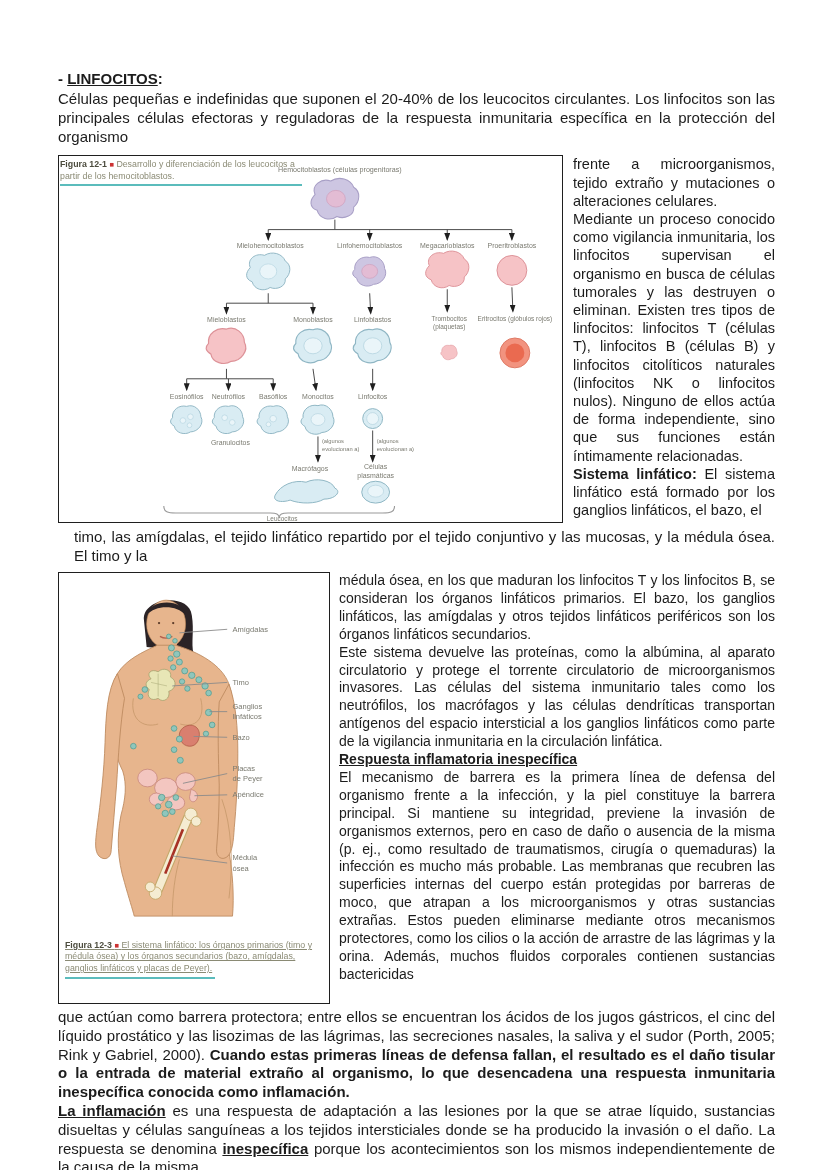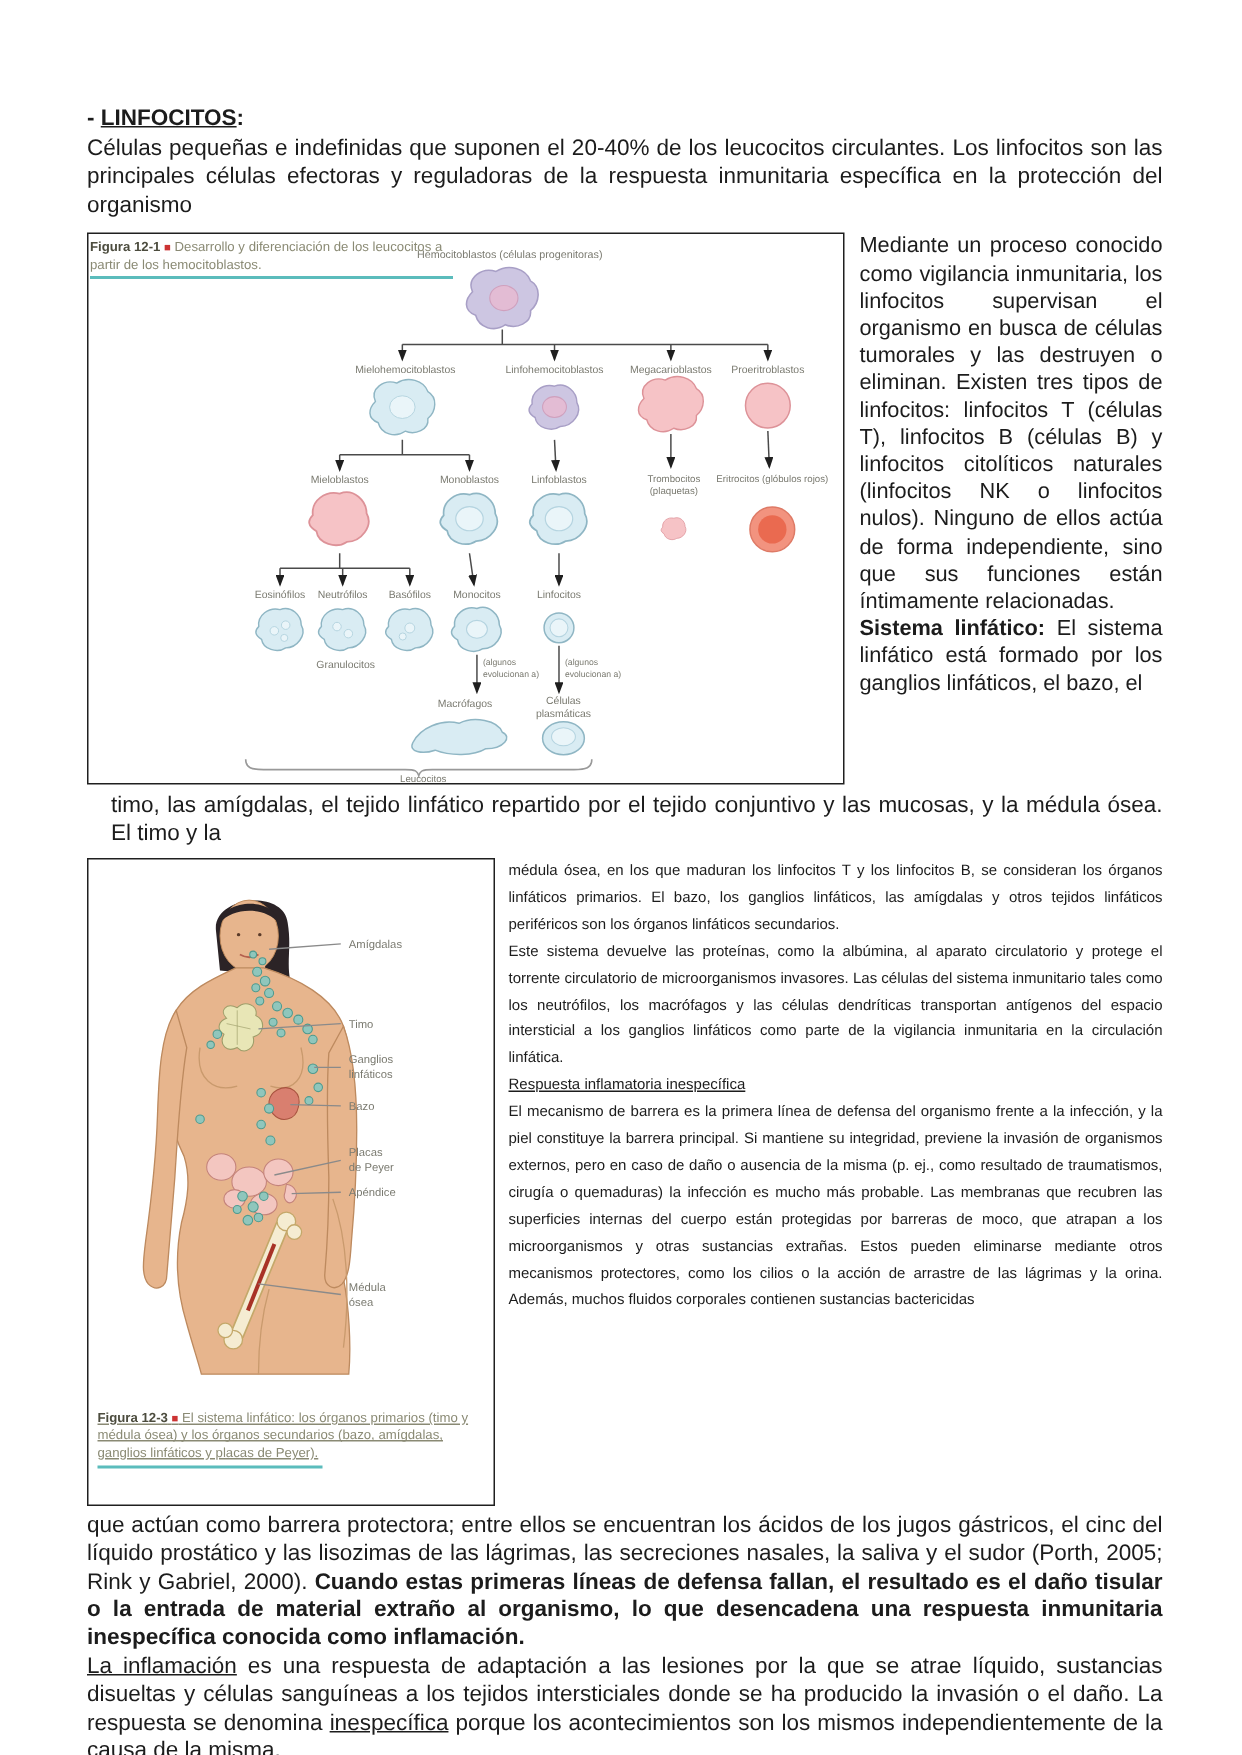--- a/index.html
+++ b/index.html
@@ -14,25 +14,25 @@
   .justify{text-align:justify;}
   .body-txt{font-size:15px;line-height:18.8px;}
   .intro{margin-bottom:9px;}
   .row{display:flex;}
   .row1{margin-bottom:0;justify-content:center;}
   .row2{}
   .figbox{border:1.6px solid #1f1f1f;background:#fff;flex:none;box-sizing:border-box;position:relative;overflow:hidden;}
   .fig1{width:505px;height:368px;margin-right:10px;}
   .fig2{width:272px;height:432px;margin-right:9px;display:flex;flex-direction:column;}
   .col1{flex:1;font-size:14.5px;line-height:18.2px;text-align:justify;}
-  .col2{flex:1;font-size:10px;line-height:17.9px;text-align:justify;}
+  .col2{flex:1;font-size:14px;line-height:17.9px;text-align:justify;}
   .bridge{margin:5px 0 6px 16px;}
   .bottom-block{margin-top:4px;}
   b.inl-u{}
-  .bu{font-weight:normal;text-decoration:underline;}
+  .bu{font-weight:bold;text-decoration:underline;}
   .caption{
     font-size:8.8px;line-height:1.3;color:#8a8a74;
   }
   .cap1{position:absolute;top:3px;left:1px;width:242px;border-bottom:2px solid #5bbcbc;padding-bottom:2px;}
   .cap2{padding:3px 6px 2px 6px;text-decoration:underline;}
   .caption b{color:#4c4c3e;}
   .red-sq{color:#cc3333;font-size:7.5px;}
   .teal-rule{width:150px;height:2px;background:#5bbcbc;margin:1px 0 0 6px;}
   svg{display:block;}
   svg text{font-family:"Liberation Sans",sans-serif;fill:#7a7a70;}
@@ -179,20 +179,21 @@
         </g>
       </svg>
       <div class="caption cap1">
         <b>Figura 12-1</b>
         <span class="red-sq">■</span>
         <span>Desarrollo y diferenciación de los leucocitos a partir de los hemocitoblastos.</span>
       </div>
     </div>
 
     <div class="col1">
+      <p>frente a microorganismos, tejido extraño y mutaciones o alteraciones celulares.</p>
       <p>Mediante un proceso conocido como vigilancia inmunitaria, los linfocitos supervisan el organismo en busca de células tumorales y las destruyen o eliminan. Existen tres tipos de linfocitos: linfocitos T (células T), linfocitos B (células B) y linfocitos citolíticos naturales (linfocitos NK o linfocitos nulos). Ninguno de ellos actúa de forma independiente, sino que sus funciones están íntimamente relacionadas.</p>
       <p><b class="inl-u">Sistema linfático: </b><span>El sistema linfático está formado por los ganglios linfáticos, el bazo, el</span></p>
     </div>
   </div>
 
   <p class="body-txt justify bridge">timo, las amígdalas, el tejido linfático repartido por el tejido conjuntivo y las mucosas, y la médula ósea. El timo y la</p>
 
   <div class="row row2">
 
     <div class="figbox fig2">

